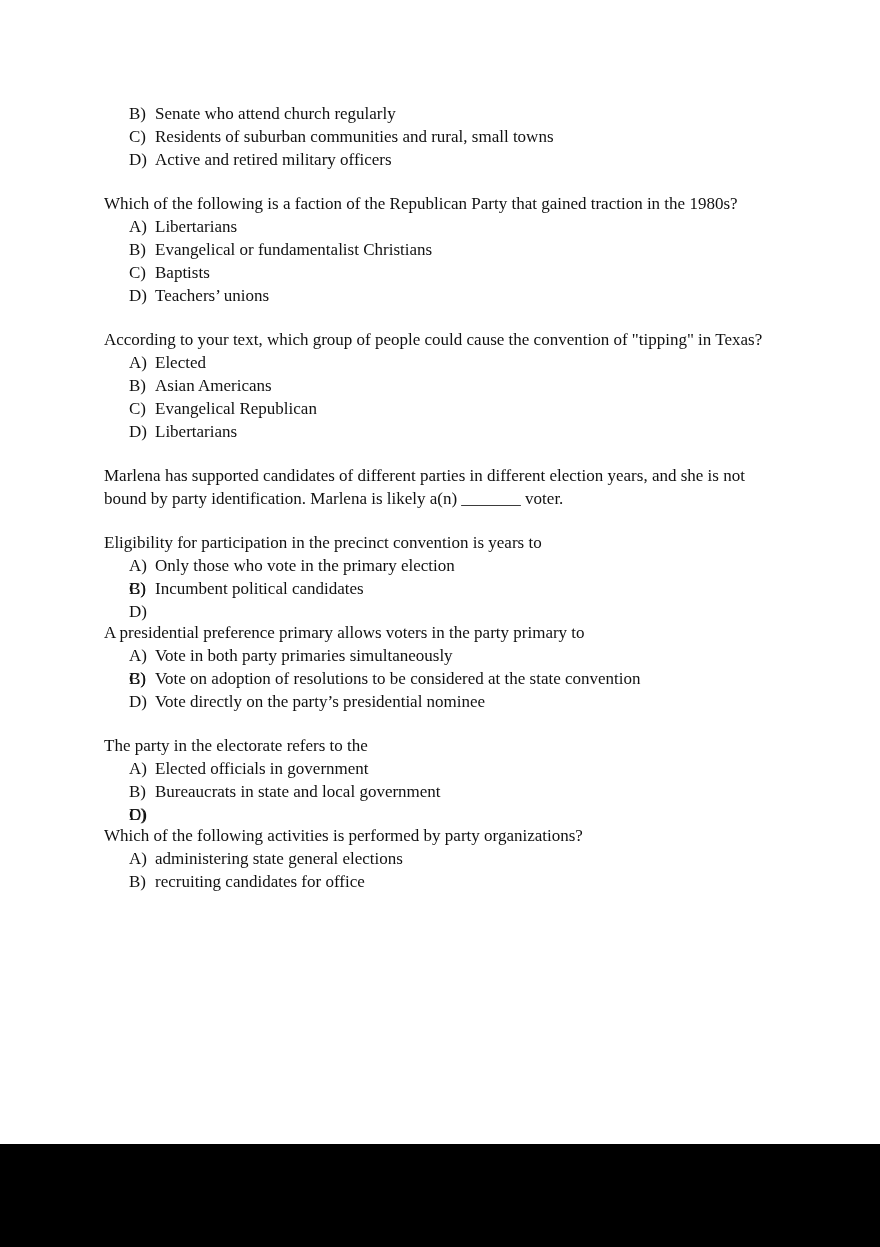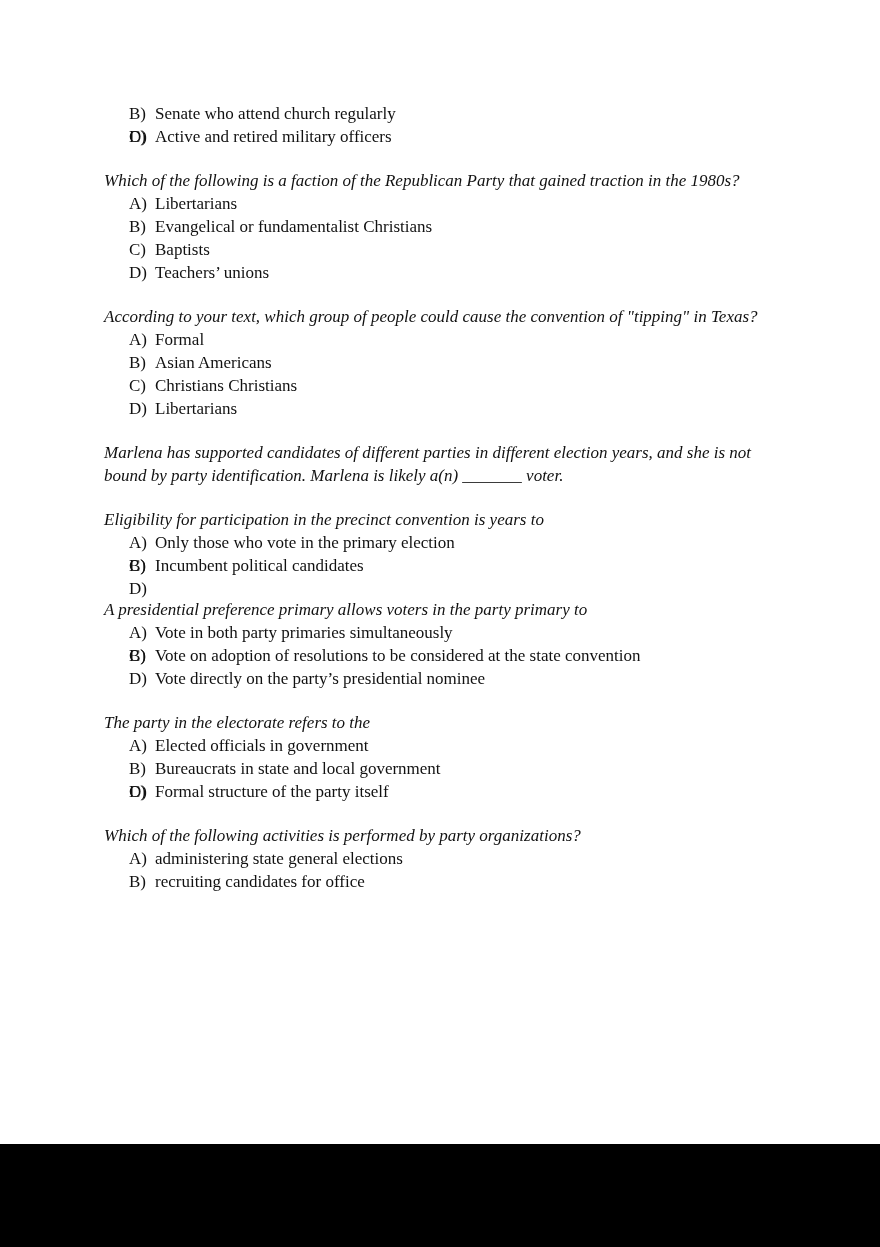--- a/index.html
+++ b/index.html
@@ -37,21 +37,20 @@
       top: 102px;
       width: 660px;
       font-size: 17px;
       line-height: 23px;
     }
     .question {
       margin: 0 0 21px 0;
     }
     .stem {
       margin: 0;
-      font-style: italic;
     }
     .options {
       list-style: none;
       margin: 0;
       padding: 0;
     }
     .option {
       position: relative;
       padding-left: 51px;
       margin: 0;
@@ -69,20 +68,21 @@
   <div class="content">
 
     <div class="question">
       <ul class="options">
         <li class="option">
           <span class="letter">B)</span>
           <span>Senate who attend church regularly</span>
         </li>
         <li class="option">
           <span class="letter">C)</span>
+          <span>Residents of suburban communities and rural, small towns</span>
         </li>
         <li class="option">
           <span class="letter">D)</span>
           <span>Active and retired military officers</span>
         </li>
       </ul>
     </div>
 
     <div class="question">
       <p class="stem">Which of the following is a faction of the Republican Party that gained traction in the 1980s?</p>
@@ -104,29 +104,29 @@
           <span>Teachers’ unions</span>
         </li>
       </ul>
     </div>
 
     <div class="question">
       <p class="stem">According to your text, which group of people could cause the convention of "tipping" in Texas?</p>
       <ul class="options">
         <li class="option">
           <span class="letter">A)</span>
-          <span>Formal</span>
+          <span>Elected</span>
         </li>
         <li class="option">
           <span class="letter">B)</span>
           <span>Asian Americans</span>
         </li>
         <li class="option">
           <span class="letter">C)</span>
-          <span>Christians Christians</span>
+          <span>Evangelical Republican</span>
         </li>
         <li class="option">
           <span class="letter">D)</span>
           <span>Libertarians</span>
         </li>
       </ul>
     </div>
 
     <div class="question">
       <p class="stem">Marlena has supported candidates of different parties in different election years, and she is not bound by party identification. Marlena is likely a(n) _______ voter.</p>
@@ -182,21 +182,20 @@
         </li>
         <li class="option">
           <span class="letter">B)</span>
           <span>Bureaucrats in state and local government</span>
         </li>
         <li class="option">
           <span class="letter">C)</span>
         </li>
         <li class="option">
           <span class="letter">D)</span>
-          <span>Formal structure of the party itself</span>
         </li>
       </ul>
     </div>
 
     <div class="question">
       <p class="stem">Which of the following activities is performed by party organizations?</p>
       <ul class="options">
         <li class="option">
           <span class="letter">A)</span>
           <span>administering state general elections</span>

